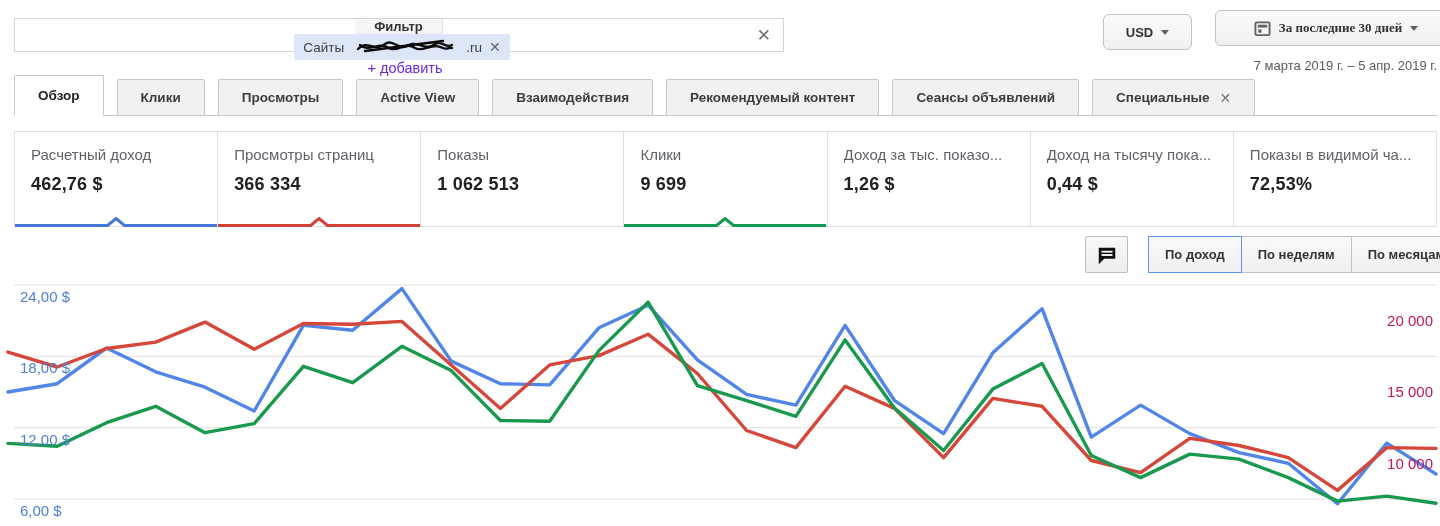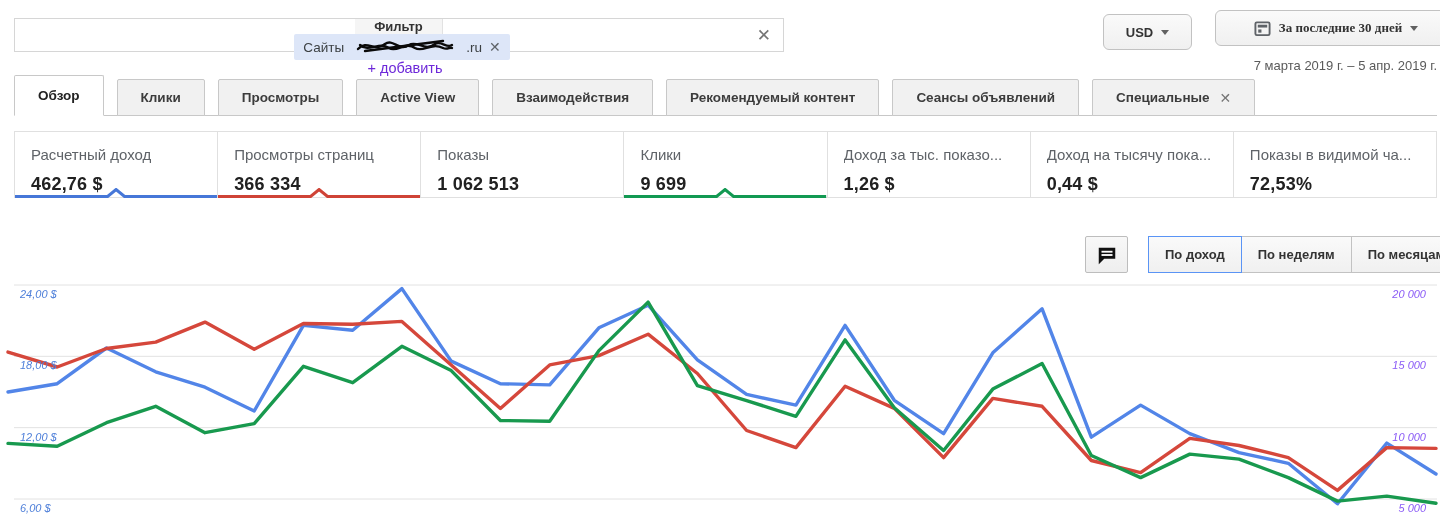--- a/index.html
+++ b/index.html
@@ -35,44 +35,44 @@
     align-items:flex-end; padding-left:14px; }
   .tabs::after { content:""; position:absolute; left:14px; right:3px; bottom:0; border-bottom:1px solid #c7c7c7; }
   .tab { position:relative; z-index:1; height:37px; margin-right:13px; padding:0 23px;
     background:#f1f1f1; border:1px solid #c8c8c8; border-radius:2px 2px 0 0;
     display:flex; align-items:center; gap:10px; font-size:13.5px; font-weight:bold; color:#3c3c3c;
     cursor:pointer; white-space:nowrap; }
   .tab.active { height:41px; background:#fff; border-bottom:1px solid #fff; color:#222; }
   .tab-x { color:#757575; font-size:14px; font-weight:normal; }
 
   
-  .cards { position:absolute; left:14px; top:131px; width:1423px; height:67px; display:flex;
+  .cards { position:absolute; left:14px; top:131px; width:1423px; height:96px; display:flex;
     border-top:1px solid #e0e0e0; border-left:1px solid #e0e0e0; border-bottom:1px solid #e0e0e0; }
   .card { position:relative; flex:1 1 0; border-right:1px solid #e0e0e0; padding:14px 0 0 16px;
     background:#fff; cursor:pointer; }
   .card-label { font-size:15px; color:#5f6368; margin-bottom:11px; white-space:nowrap; overflow:hidden; }
   .card-value { font-size:18px; font-weight:bold; color:#212121; letter-spacing:.2px; }
   .card-ind { position:absolute; left:0; bottom:-1px; width:100%; height:10px; display:block; }
 
   
   .comment-btn { position:absolute; left:1085px; top:236px; width:43px; height:37px;
     border:1px solid #bdbdbd; border-radius:2px; background:linear-gradient(#f8f8f8,#eee);
     display:flex; align-items:center; justify-content:center; cursor:pointer; }
   .seg { position:absolute; left:1148px; top:236px; height:37px; display:flex; }
   .seg-btn { height:37px; padding:0 16px; border:1px solid #c2c2c2; margin-left:-1px;
     background:linear-gradient(#fafafa,#f0f0f0); display:flex; align-items:center; justify-content:center;
     font-size:13px; font-weight:bold; color:#333; cursor:pointer; white-space:nowrap; }
   .seg-btn:first-child { margin-left:0; }
   .seg-btn.active { border:1px solid #5a94f5; z-index:2; }
 
   
   #chart-svg { position:absolute; left:0; top:270px; width:1440px; height:256px; }
-  .tick { position:absolute; font-size:11px;font-style:italic; }
+  .tick { position:absolute; font-size:15px; }
   .tick-l { left:20px; color:#4e7fd9; }
-  .tick-r { right:14px; color:#8b5cf6; }
+  .tick-r { right:7px; color:#be185d;margin-top:24px; }
   .t0 { top:288px; } .t1 { top:359px; } .t2 { top:431px; } .t3 { top:502px; }
 </style>
 </head>
 <body>
 
 <div id="app">
 
   <div class="filter-bar">
     <div class="filter-label">Фильтр</div>
     <span class="chip">

